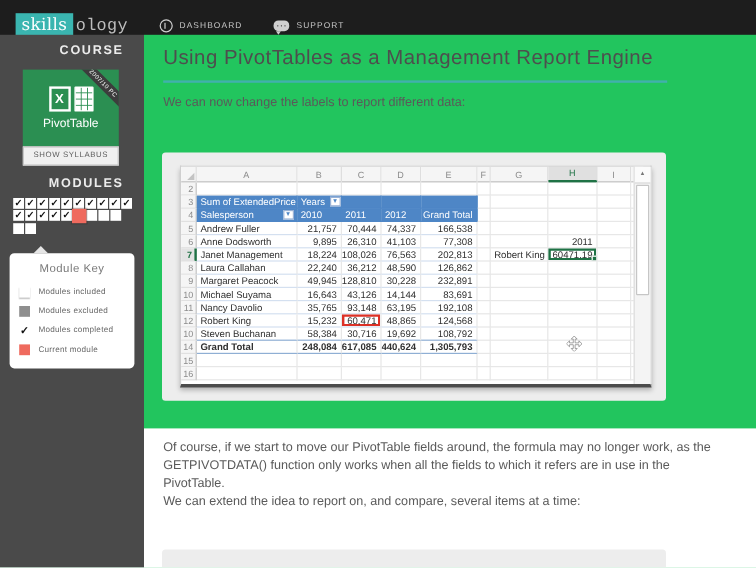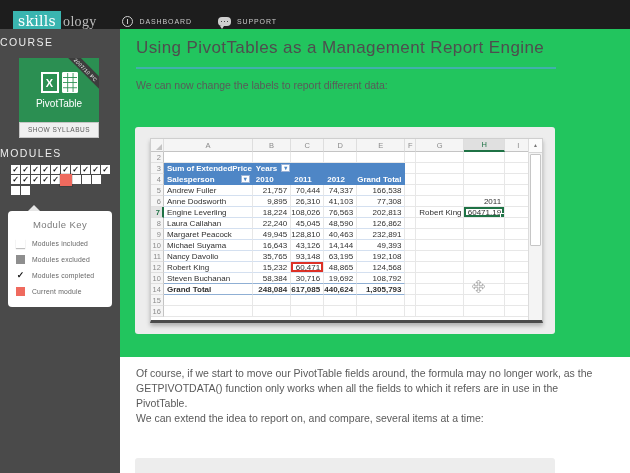--- a/index.html
+++ b/index.html
@@ -5,39 +5,39 @@
   html,body{margin:0;padding:0;}
   .page{position:relative;width:630px;height:473px;background:#fff;overflow:hidden;
         font-family:"Liberation Sans",sans-serif;-webkit-font-smoothing:antialiased;}
 
   
   .topbar{position:absolute;left:0;top:0;width:630px;height:43px;background:#1d1d1d;
           display:flex;align-items:center;}
   .logo{display:flex;align-items:center;margin-left:13px;cursor:pointer;}
   .logo-skills{background:#3ab5b0;color:#fff;font-family:"DejaVu Serif",serif;
                font-size:14px;padding:2px 5px 3px 5px;letter-spacing:.3px;}
-  .logo-ology{color:#bdbdbd;font-family:Liberation Serif, serif;font-size:14px;
+  .logo-ology{color:#bdbdbd;font-family:Liberation Mono, monospace;font-size:14px;
               padding-left:2px;letter-spacing:.3px;}
   .nav-item{display:flex;align-items:center;gap:6px;margin-left:26px;cursor:pointer;}
   .nav-label{color:#c7c7c7;font-size:7px;letter-spacing:.9px;}
   .icon-dash{width:11px;height:11px;border-radius:50%;border:1.5px solid #cfcfcf;
              position:relative;box-sizing:border-box;}
   .icon-dash::after{content:"";position:absolute;left:3.2px;top:1.6px;width:1.6px;height:5px;
              background:#cfcfcf;}
   .icon-support{width:13px;height:9px;background:#cfcfcf;border-radius:4px;position:relative;
              display:flex;align-items:center;justify-content:center;gap:1.5px;}
   .icon-support i{width:1.6px;height:1.6px;background:#1d1d1d;border-radius:50%;}
   .icon-support::after{content:"";position:absolute;left:2px;bottom:-3px;
              border-left:2px solid transparent;border-right:2px solid transparent;
              border-top:3px solid #cfcfcf;}
 
   
   .sidebar{position:absolute;left:0;top:29px;width:120px;height:444px;background:#4a4a4a;}
-  .side-heading{position:absolute;left:0;width:103px;text-align:left;color:#ececec;
-                font-size:10.5px;letter-spacing:1.4px;font-weight:normal;}
+  .side-heading{position:absolute;left:0;width:103px;text-align:right;color:#ececec;
+                font-size:10.5px;letter-spacing:1.4px;font-weight:bold;}
   .notch{position:absolute;left:120px;top:82px;width:0;height:0;
          border-left:13px solid #4a4a4a;border-top:14px solid transparent;
          border-bottom:14px solid transparent;}
   .course-card{position:absolute;left:19px;top:29px;width:80px;height:64px;background:#2b8f52;
                overflow:hidden;}
   .ribbon{position:absolute;top:7px;right:-24px;width:74px;transform:rotate(45deg);
           background:#3d3d3d;color:#fff;font-size:5px;text-align:center;
           letter-spacing:.4px;padding:1.5px 0;}
   .xl-icon{display:flex;justify-content:center;gap:3px;margin-top:14px;}
   .xl-x{width:18px;height:21px;border:2px solid #fff;box-sizing:border-box;color:#fff;
@@ -99,21 +99,21 @@
   .sheet thead th.sel{background:#e0e0e0;color:#1f7245;border-bottom:2px solid #1f7245;}
   .corner{position:relative;}
   .corner i{position:absolute;right:1px;bottom:1px;width:0;height:0;
          border-left:6px solid transparent;border-bottom:6px solid #c3c3c3;}
   td.gut{background:#f5f5f5;color:#8b8b8b;font-size:7.5px;text-align:right;padding-right:2px;
          border-right:1px solid #c4c4c4;border-bottom:1px solid #e0e0e0;}
   td.gut.sel{background:#e3e3e3;color:#1f7245;font-weight:bold;border-right:2px solid #1f7245;}
   td.cell{border-right:1px solid #e7e7e7;border-bottom:1px solid #e7e7e7;color:#303030;}
   td.cell.name{padding-left:3px;text-align:left;}
   td.cell.num{padding-right:3px;text-align:right;}
-  td.pvh{background:#4e86c6;color:#fff;font-weight:bold;
+  td.pvh{background:#4e86c6;color:#fff;font-weight:normal;
          border-right-color:#4e86c6;border-bottom-color:#4e86c6;}
   td.pvb{border-bottom-color:#d4e0f0;}
   td.pvb-last{border-bottom-color:#8fafd4;}
   td.pvt{font-weight:bold;border-bottom-color:#8fafd4;}
   td.red-box{box-shadow:inset 0 0 0 2px #dd3126;}
   td.sel-cell{position:relative;box-shadow:inset 0 0 0 2px #1f7245;}
   .fill-handle{position:absolute;right:0;bottom:0;width:3px;height:3px;background:#1f7245;
          border-left:1px solid #fff;border-top:1px solid #fff;}
   .dd{display:inline-block;width:9px;height:8px;background:#fff;border:1px solid #9ab2d6;
          box-sizing:border-box;color:#4e86c6;font-size:6px;line-height:6px;text-align:center;
@@ -324,64 +324,64 @@
                 <td class="cell pvb num">41,103</td>
                 <td class="cell pvb num">77,308</td>
                 <td class="cell"></td>
                 <td class="cell"></td>
                 <td class="cell num">2011</td>
                 <td class="cell"></td>
                 <td class="cell"></td>
               </tr>
               <tr>
                 <td class="gut sel">7</td>
-                <td class="cell pvb name">Engine Leverling</td>
+                <td class="cell pvb name">Janet Management</td>
                 <td class="cell pvb num">18,224</td>
                 <td class="cell pvb num">108,026</td>
                 <td class="cell pvb num">76,563</td>
                 <td class="cell pvb num">202,813</td>
                 <td class="cell"></td>
                 <td class="cell name">Robert King</td>
                 <td class="cell num sel-cell">60471.19<i class="fill-handle"></i></td>
                 <td class="cell"></td>
                 <td class="cell"></td>
               </tr>
               <tr>
                 <td class="gut">8</td>
                 <td class="cell pvb name">Laura Callahan</td>
                 <td class="cell pvb num">22,240</td>
-                <td class="cell pvb num">45,045</td>
+                <td class="cell pvb num">36,212</td>
                 <td class="cell pvb num">48,590</td>
                 <td class="cell pvb num">126,862</td>
                 <td class="cell"></td>
                 <td class="cell"></td>
                 <td class="cell"></td>
                 <td class="cell"></td>
                 <td class="cell"></td>
               </tr>
               <tr>
                 <td class="gut">9</td>
                 <td class="cell pvb name">Margaret Peacock</td>
                 <td class="cell pvb num">49,945</td>
                 <td class="cell pvb num">128,810</td>
-                <td class="cell pvb num">40,463</td>
+                <td class="cell pvb num">30,228</td>
                 <td class="cell pvb num">232,891</td>
                 <td class="cell"></td>
                 <td class="cell"></td>
                 <td class="cell"></td>
                 <td class="cell"></td>
                 <td class="cell"></td>
               </tr>
               <tr>
                 <td class="gut">10</td>
                 <td class="cell pvb name">Michael Suyama</td>
                 <td class="cell pvb num">16,643</td>
                 <td class="cell pvb num">43,126</td>
                 <td class="cell pvb num">14,144</td>
-                <td class="cell pvb num">49,393</td>
+                <td class="cell pvb num">83,691</td>
                 <td class="cell"></td>
                 <td class="cell"></td>
                 <td class="cell"></td>
                 <td class="cell"></td>
                 <td class="cell"></td>
               </tr>
               <tr>
                 <td class="gut">11</td>
                 <td class="cell pvb name">Nancy Davolio</td>
                 <td class="cell pvb num">35,765</td>

